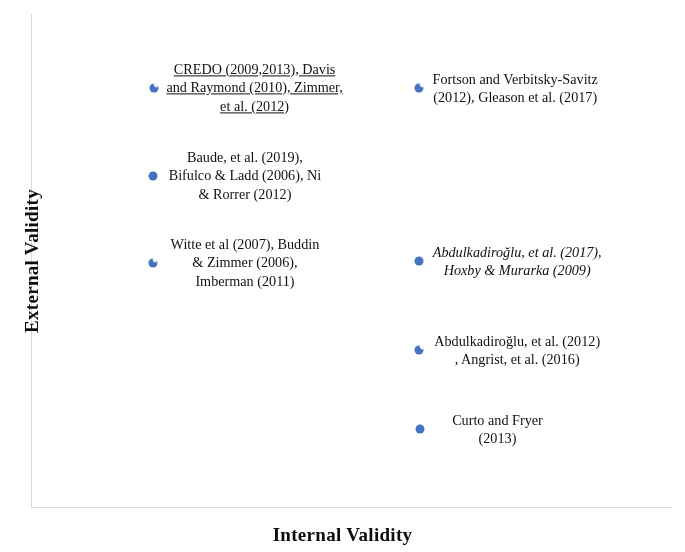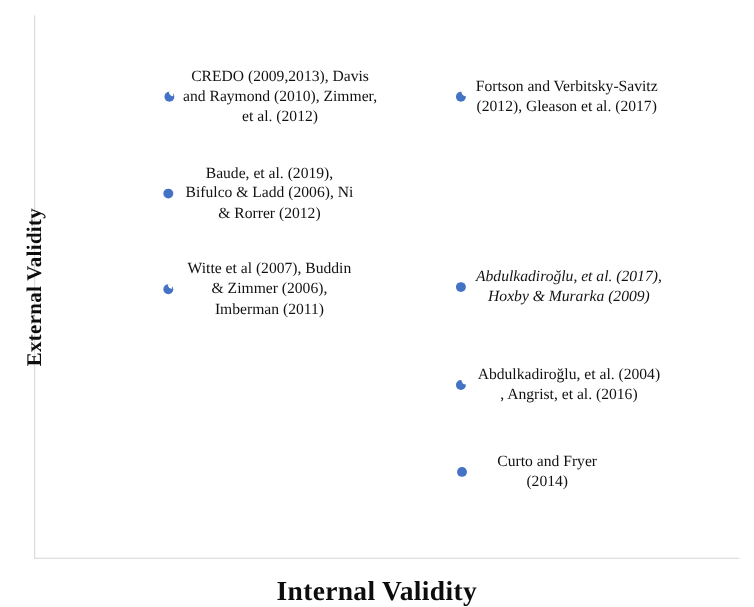--- a/index.html
+++ b/index.html
@@ -50,21 +50,21 @@
   #y-axis-title {
     font-size: 19px;
     left: -48px;
     top: 250px;
     width: 160px;
     text-align: center;
     transform: rotate(-90deg);
     transform-origin: 50% 50%;
   }
   #x-axis-title {
-    font-size: 25px;
+    font-size: 19px;
     left: 0;
     right: 0;
     top: 524px;
     text-align: center;
   }
 
   
   #plot-area {
     position: absolute;
     left: 32px;
@@ -120,41 +120,41 @@
   <div class="axis-line" id="y-axis-line"></div>
   <div class="axis-line" id="x-axis-line"></div>
 
   <div class="axis-title" id="y-axis-title">External Validity</div>
 
   <div class="axis-title" id="x-axis-title">Internal Validity</div>
 
   <div id="plot-area">
       <div class="data-point" style="left: 121.6px; top: 73.95px;">
         <span class="marker notched" style="background: rgb(68, 114, 196);"></span>
-        <span class="point-label" style="width: 178px;">CREDO (2009,2013), Davis and Raymond (2010), Zimmer, et al. (2012)</span>
+        <span class="point-label" style="width: 178px; text-decoration: underline;">CREDO (2009,2013), Davis and Raymond (2010), Zimmer, et al. (2012)</span>
       </div>
       <div class="data-point" style="left: 387.2px; top: 73.95px;">
         <span class="marker notched" style="background: rgb(68, 114, 196);"></span>
         <span class="point-label" style="width: 168px;">Fortson and Verbitsky-Savitz (2012), Gleason et al. (2017)</span>
       </div>
       <div class="data-point" style="left: 120.96px; top: 161.704px;">
         <span class="marker" style="background: rgb(68, 114, 196);"></span>
         <span class="point-label" style="width: 160px;">Baude, et al. (2019), Bifulco &amp; Ladd (2006), Ni &amp; Rorrer (2012)</span>
       </div>
       <div class="data-point" style="left: 120.96px; top: 248.965px;">
         <span class="marker notched" style="background: rgb(68, 114, 196);"></span>
         <span class="point-label" style="width: 160px; font-family: Liberation Serif, serif;">Witte et al (2007), Buddin &amp; Zimmer (2006), Imberman (2011)</span>
       </div>
       <div class="data-point" style="left: 387.2px; top: 246.993px;">
         <span class="marker" style="background: rgb(68, 114, 196);"></span>
         <span class="point-label" style="width: 172px; font-style: italic;">Abdulkadiroğlu,  et al. (2017), Hoxby &amp; Murarka (2009)</span>
       </div>
       <div class="data-point" style="left: 387.2px; top: 335.733px;">
         <span class="marker notched" style="background: rgb(68, 114, 196);"></span>
-        <span class="point-label" style="width: 172px;">Abdulkadiroğlu,  et al. (2004) , Angrist, et al. (2016)</span>
+        <span class="point-label" style="width: 172px;">Abdulkadiroğlu,  et al. (2012) , Angrist, et al. (2016)</span>
       </div>
       <div class="data-point" style="left: 388.48px; top: 414.613px;">
         <span class="marker" style="background: rgb(68, 114, 196);"></span>
-        <span class="point-label" style="width: 130px;">Curto and Fryer (2014)</span>
+        <span class="point-label" style="width: 130px;">Curto and Fryer (2013)</span>
       </div>
     </div>
 
 </div>
 
 </body></html>

